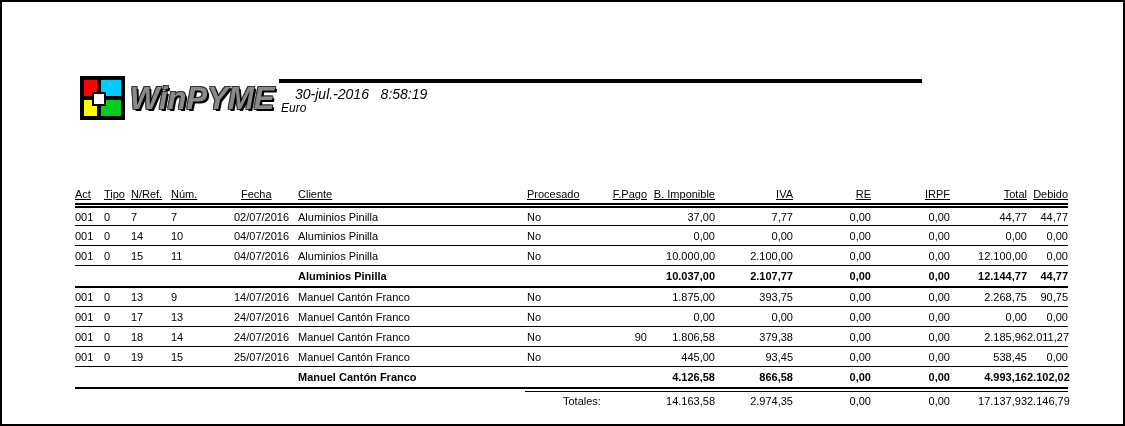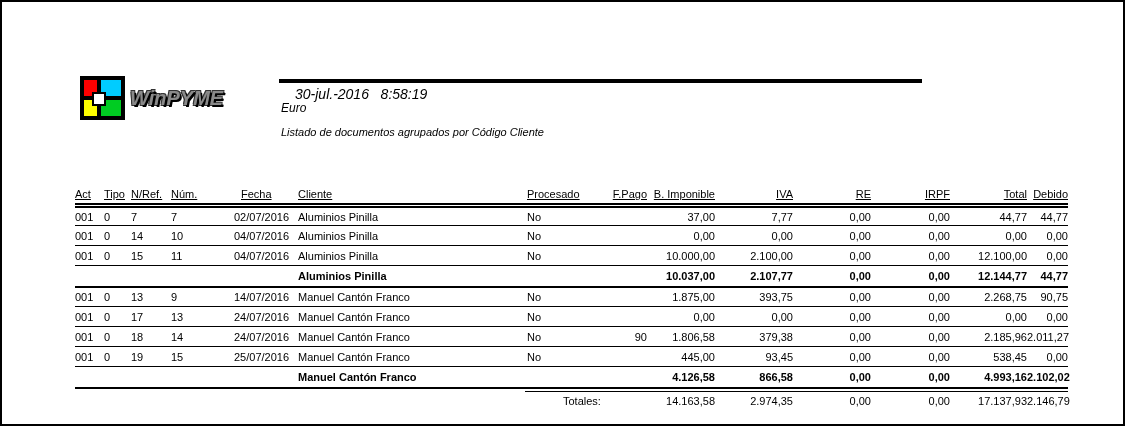--- a/index.html
+++ b/index.html
@@ -8,21 +8,21 @@
   .page { position:relative; width:1125px; height:426px; background:#fff;
           border:2px solid #000; overflow:hidden; }
 
   
   .logo { position:absolute; left:78px; top:74px; display:flex; align-items:center; }
   .logo-mark { position:relative; width:45px; height:44px; border:2px solid #000;
                display:grid; grid-template-columns:17px 1fr; grid-template-rows:1fr 1fr; background:#000; }
   .logo-mark .q { border:2px solid #000; }
   .logo-center { position:absolute; left:10px; top:14px; width:14px; height:14px;
                  background:#fff; border:2px solid #000; }
-  .logo-text { font-size:20px; font-weight:bold; font-style:italic; color:#8a8a8a;
+  .logo-text { font-size:31px; font-weight:bold; font-style:italic; color:#8a8a8a;
                margin-left:5px; line-height:1;
                text-shadow:2px 2px 0 #000, -1px -1px 0 #333, 1px -1px 0 #333,
                            -1px 1px 0 #333, 1px 1px 0 #000; }
 
   
   .top-rule { position:absolute; left:277px; top:77px; width:643px; height:4px; background:#000; }
   .datetime { position:absolute; left:293px; top:84px; font-size:14px; font-style:italic; white-space:pre; }
   .currency { position:absolute; left:279px; top:99px; font-size:12px; font-style:italic; }
   .report-title { position:absolute; left:277px; top:82px; width:643px; text-align:right;
                   font-family:"Liberation Serif", serif; font-weight:bold; font-size:18px; }
@@ -62,21 +62,20 @@
       <div class="logo-center"></div>
     </div>
     <div class="logo-text">WinPYME</div>
   </div>
 
   <div class="top-rule"></div>
   <div class="datetime">30-jul.-2016   8:58:19</div>
   <div class="currency">Euro</div>
 
   <div class="description">
-    <div>Listado de documentos agrupados por Código Cliente</div>
   </div>
 
   <div class="report-table">
     <table>
       <colgroup>
         <col style="width:27px">
           <col style="width:27px">
           <col style="width:40px">
         <col style="width:63px">
           <col style="width:64px">

